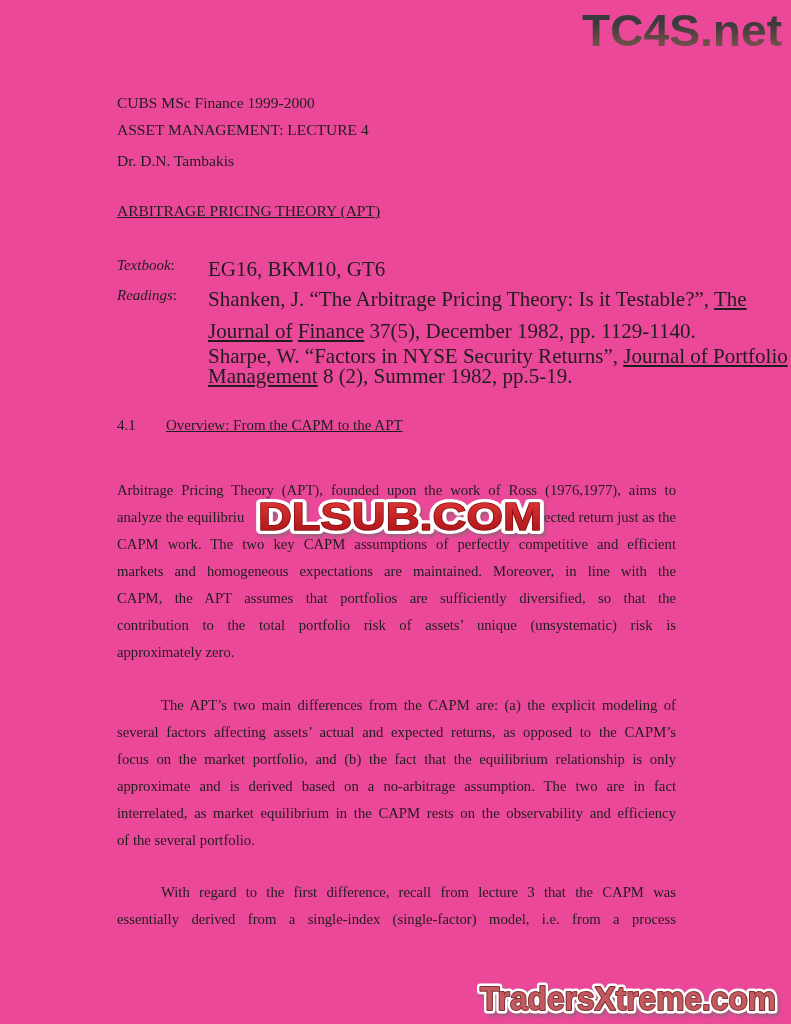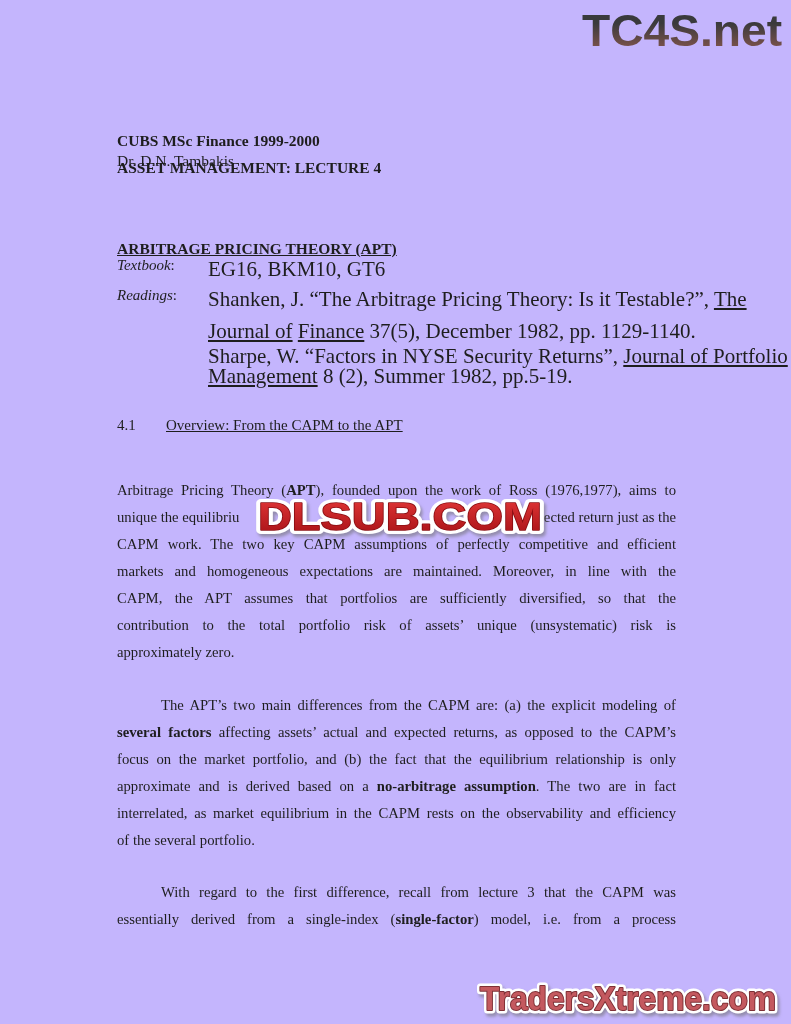--- a/index.html
+++ b/index.html
@@ -1,21 +1,21 @@
 <!DOCTYPE html>
 <html><head>
 <meta charset="utf-8">
 <style>
   html,body{margin:0;padding:0;background:#ffffff;}
   .page{
-    position:relative;width:791px;height:1024px;background:#c4b5fd;
+    position:relative;width:791px;height:1024px;background:#ec4899;
     font-family:"Liberation Serif",serif;color:#1e1e1e;overflow:hidden;
   }
   .abs{position:absolute;}
-  .b{font-weight:bold;margin-top:38px;}
+  .b{font-weight:normal;}
   .i{font-style:italic;}
   .u{text-decoration:underline;}
   
   .hdr{position:absolute;left:117px;font-size:15.5px;white-space:nowrap;}
   
   .reflab{position:absolute;left:117px;font-size:15px;white-space:nowrap;}
   .refval{position:absolute;left:208px;width:470px;font-size:21px;white-space:nowrap;}
   
   .secnum{position:absolute;left:117px;font-size:15px;}
   .sectitle{position:absolute;left:166px;font-size:15px;text-decoration:underline;white-space:nowrap;}
@@ -62,21 +62,21 @@
     <span class="refval" style="top:319px"><span class="u">Journal of</span><span> </span><span class="u">Finance</span><span> 37(5), December 1982, pp. 1129-1140.</span></span>
     <span class="refval" style="top:344px"><span>Sharpe, W. “Factors in NYSE Security Returns”, </span><span class="u">Journal of Portfolio</span></span>
     <span class="refval" style="top:364px"><span class="u">Management</span><span> 8 (2), Summer 1982, pp.5-19.</span></span>
   </div>
 
   <span class="secnum" style="top:417px">4.1</span>
   <span class="sectitle" style="top:417px">Overview: From the CAPM to the APT</span>
 
   <div class="line lj" style="top:481px"><span>Arbitrage Pricing Theory (</span><span class="b">APT</span><span>), founded upon the work of Ross (1976,1977), aims to</span></div>
   <div class="line" style="top:508px">
-    <span class="fragL">unique the equilibriu</span>
+    <span class="fragL">analyze the equilibriu</span>
     <span class="fragR">ected return just as the</span>
   </div>
   <div class="line lj" style="top:535px">CAPM work. The two key CAPM assumptions of perfectly competitive and efficient</div>
   <div class="line lj" style="top:589px">CAPM, the APT assumes that portfolios are sufficiently diversified, so that the</div>
   <div class="line lj" style="top:562px">markets and homogeneous expectations are maintained. Moreover, in line with the</div>
   <div class="line lj" style="top:616px">contribution to the total portfolio risk of assets’ unique (unsystematic) risk is</div>
   <div class="line" style="top:643px">approximately zero.</div>
 
   <svg class="abs" style="left:246px;top:490px;" width="310" height="52">
     <defs>

